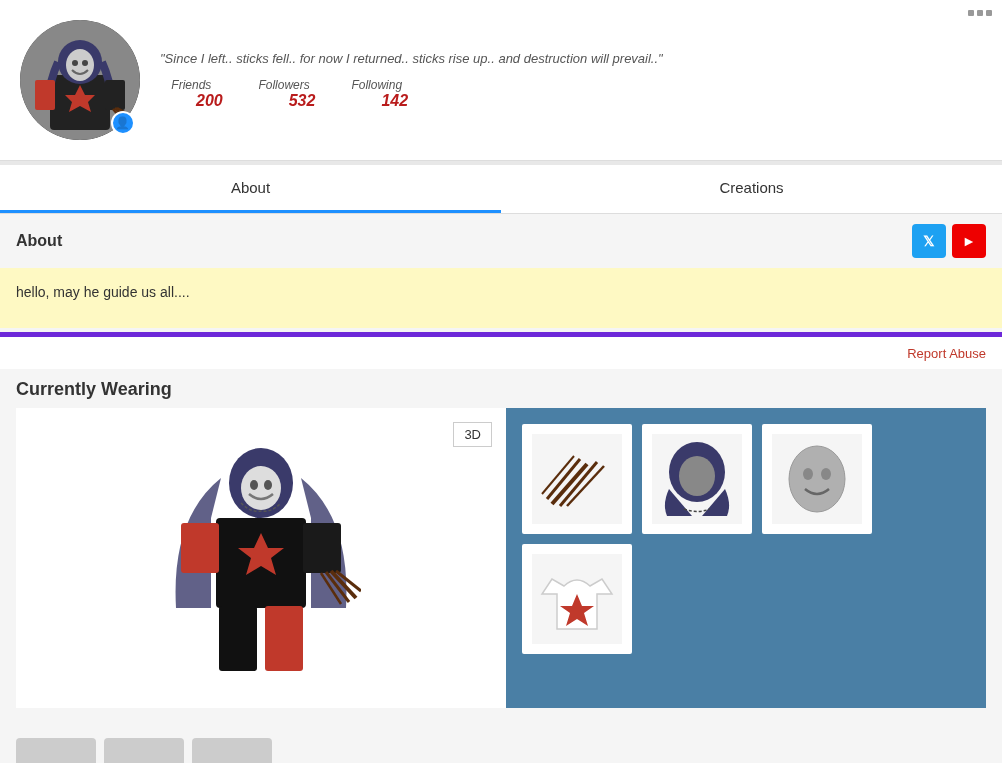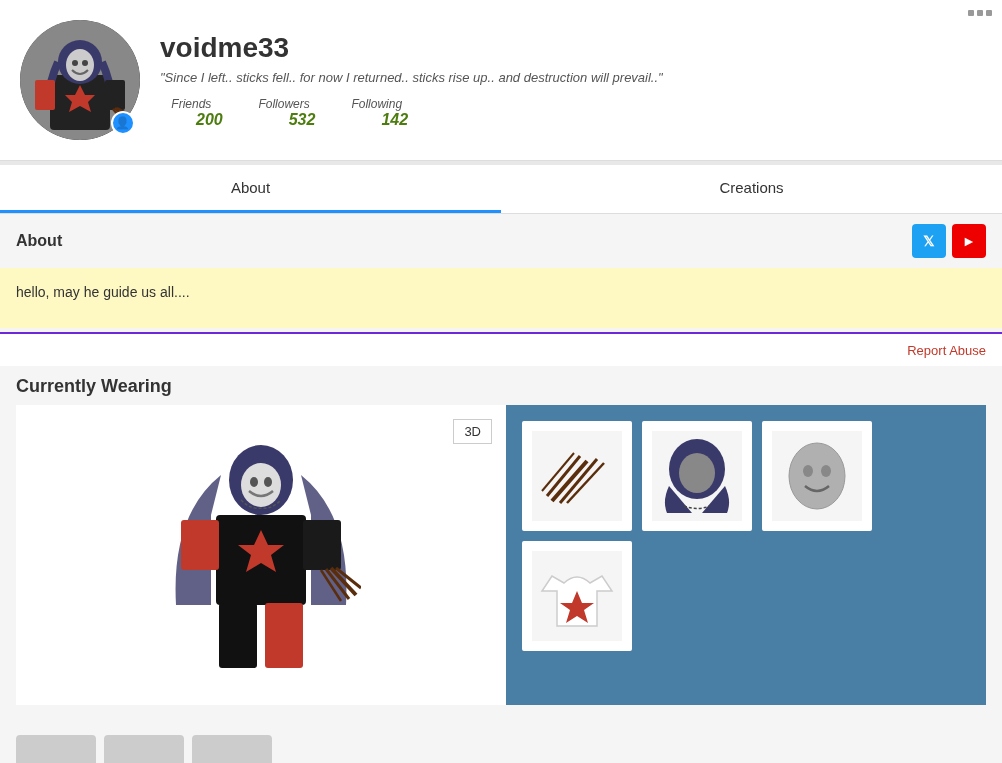--- a/index.html
+++ b/index.html
@@ -14,21 +14,21 @@
     .online-badge { position: absolute; bottom: 5px; right: 5px; width: 24px; height: 24px; background: #1e90ff; border-radius: 50%; display: flex; align-items: center; justify-content: center; border: 2px solid #fff; }
     .online-badge-icon { color: #fff; font-size: 12px; font-weight: bold; }
 
     .profile-info { flex: 1; }
     .profile-username { font-size: 28px; font-weight: bold; color: #333; margin-bottom: 6px; }
     .profile-bio { font-size: 13px; color: #555; margin-bottom: 12px; font-style: italic; }
 
     .profile-stats { display: flex; gap: 30px; font-style: italic; }
     .stat-item { text-align: center; }
     .stat-label { font-size: 12px; color: #555; display: block; }
-    .stat-value { font-size: 16px; color: #4d7c0f; font-weight: bold; cursor: pointer; margin-left: 36px; }
+    .stat-value { font-size: 16px; color: #b91c1c; font-weight: bold; cursor: pointer; margin-left: 36px; }
 
     .header-dots { position: absolute; top: 10px; right: 10px; display: flex; gap: 3px; }
     .header-dot { width: 6px; height: 6px; background: #999; border-radius: 1px; }
 
     
     .tabs-bar { background: #fff; display: flex; border-bottom: 1px solid #ddd; margin-top: 4px; }
     .tab-item { flex: 1; text-align: center; padding: 14px 0; font-size: 15px; color: #333; cursor: pointer; border-bottom: 3px solid transparent; }
     .tab-item.active { border-bottom: 3px solid #1e90ff; color: #333; }
 
     
@@ -36,21 +36,21 @@
     .about-header { background: #f5f5f5; padding: 10px 16px; display: flex; align-items: center; justify-content: space-between; }
     .about-title { font-size: 16px; font-weight: bold; color: #333; }
     .social-icons { display: flex; gap: 6px; }
     .social-btn { width: 34px; height: 34px; border-radius: 4px; display: flex; align-items: center; justify-content: center; cursor: pointer; color: #fff; font-size: 14px; font-weight: bold; }
     .twitter-btn { background: #1da1f2; }
     .youtube-btn { background: #e00; }
 
     .about-content { background: #fef9c3; margin: 0 0 4px 0; padding: 16px; min-height: 60px; }
     .about-text { font-size: 14px; color: #333; }
 
-    .report-bar { background: #fff; padding: 8px 16px; text-align: right; border-top: 2px solid #6d28d9; }
+    .report-bar { background: #fff; padding: 8px 16px; text-align: right; border-top: 5px solid #6d28d9; }
     .report-link { color: #c0392b; font-size: 13px; cursor: pointer; text-decoration: none; }
 
     
     .currently-wearing { background: #f5f5f5; padding: 10px 16px 8px 16px; }
     .section-title { font-size: 18px; font-weight: bold; color: #333; margin-bottom: 8px; }
 
     .wearing-container { display: flex; background: #a3a3a3; margin-bottom: 4px; }
     .wearing-left { flex: 0 0 490px; position: relative; padding: 10px; display: flex; align-items: center; justify-content: center; min-height: 300px; background: #fff; }
     .three-d-btn { position: absolute; top: 14px; right: 14px; border: 1px solid #ccc; background: #fff; padding: 4px 10px; font-size: 13px; cursor: pointer; color: #333; }
 
@@ -103,21 +103,20 @@
           <line x1="97" y1="88" x2="112" y2="96" stroke="#5a2d0c" stroke-width="2.5"></line>
           <line x1="93" y1="89" x2="105" y2="103" stroke="#5a2d0c" stroke-width="2.5"></line>
         </svg>
       </div>
       <div class="online-badge">
         <span class="online-badge-icon">👤</span>
       </div>
     </div>
 
     <div class="profile-info">
-      <div class="profile-username">voidme33</div>
       <div class="profile-bio">"Since I left.. sticks fell.. for now I returned.. sticks rise up.. and destruction will prevail.."</div>
       <div class="profile-stats">
         <div class="stat-item">
           <span class="stat-label">Friends</span>
           <span class="stat-value">200</span>
         </div>
         <div class="stat-item">
           <span class="stat-label">Followers</span>
           <span class="stat-value">532</span>
         </div>

